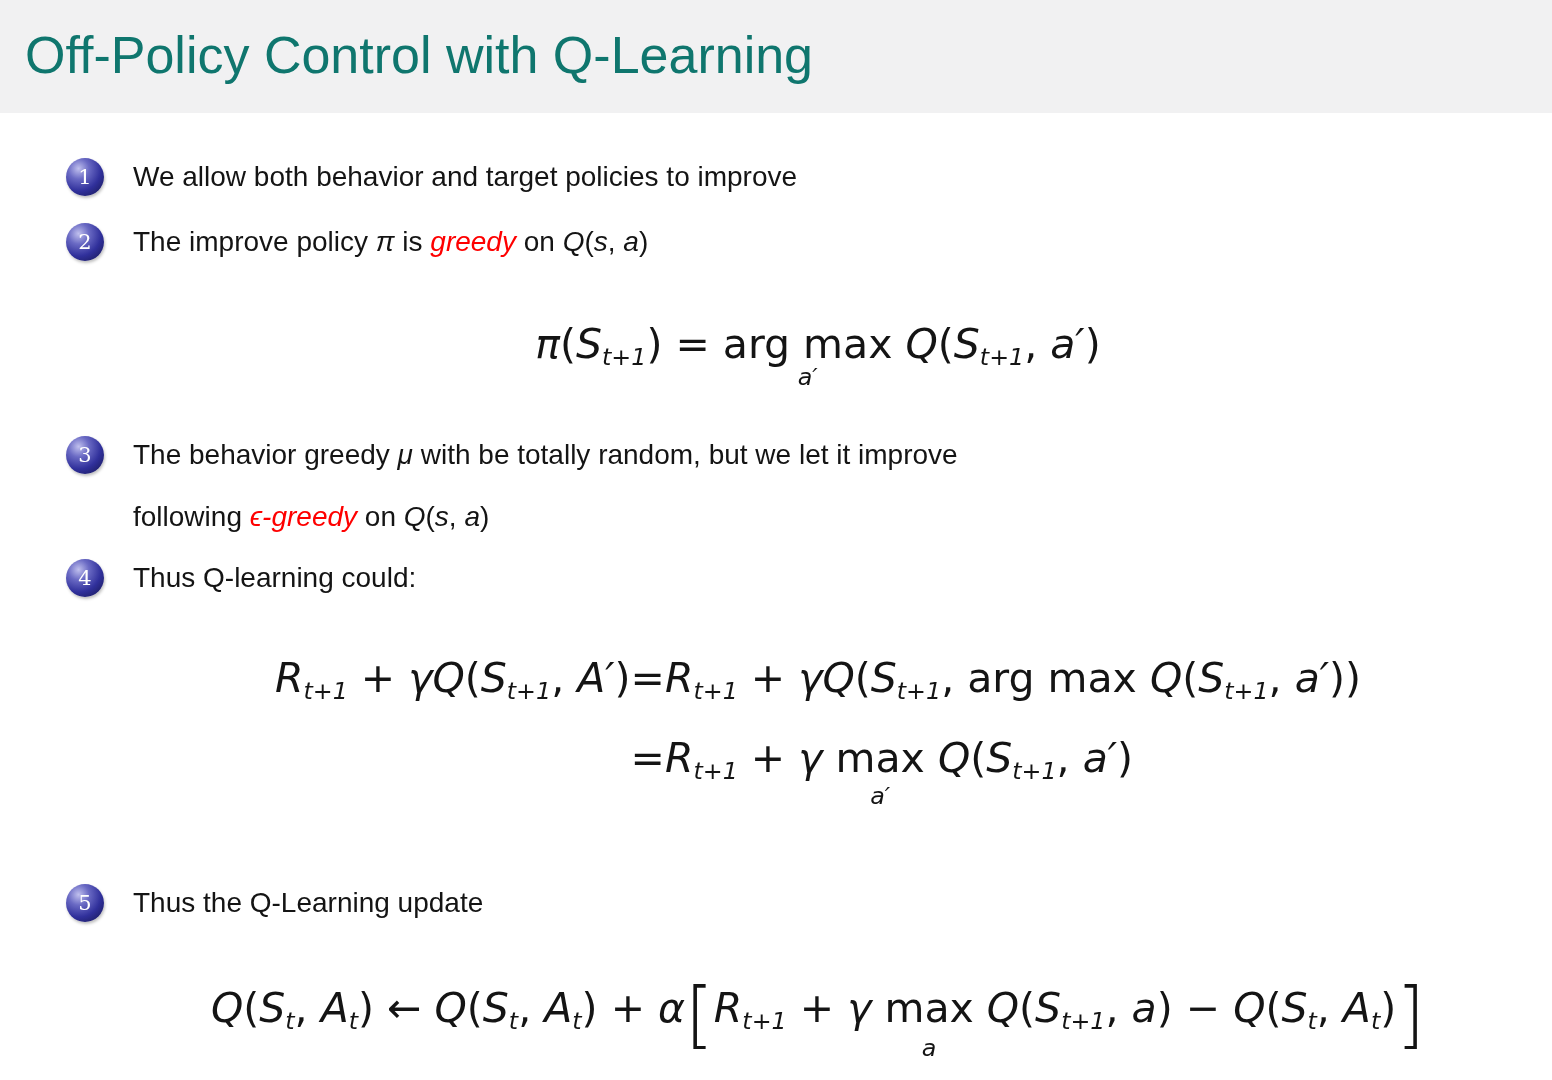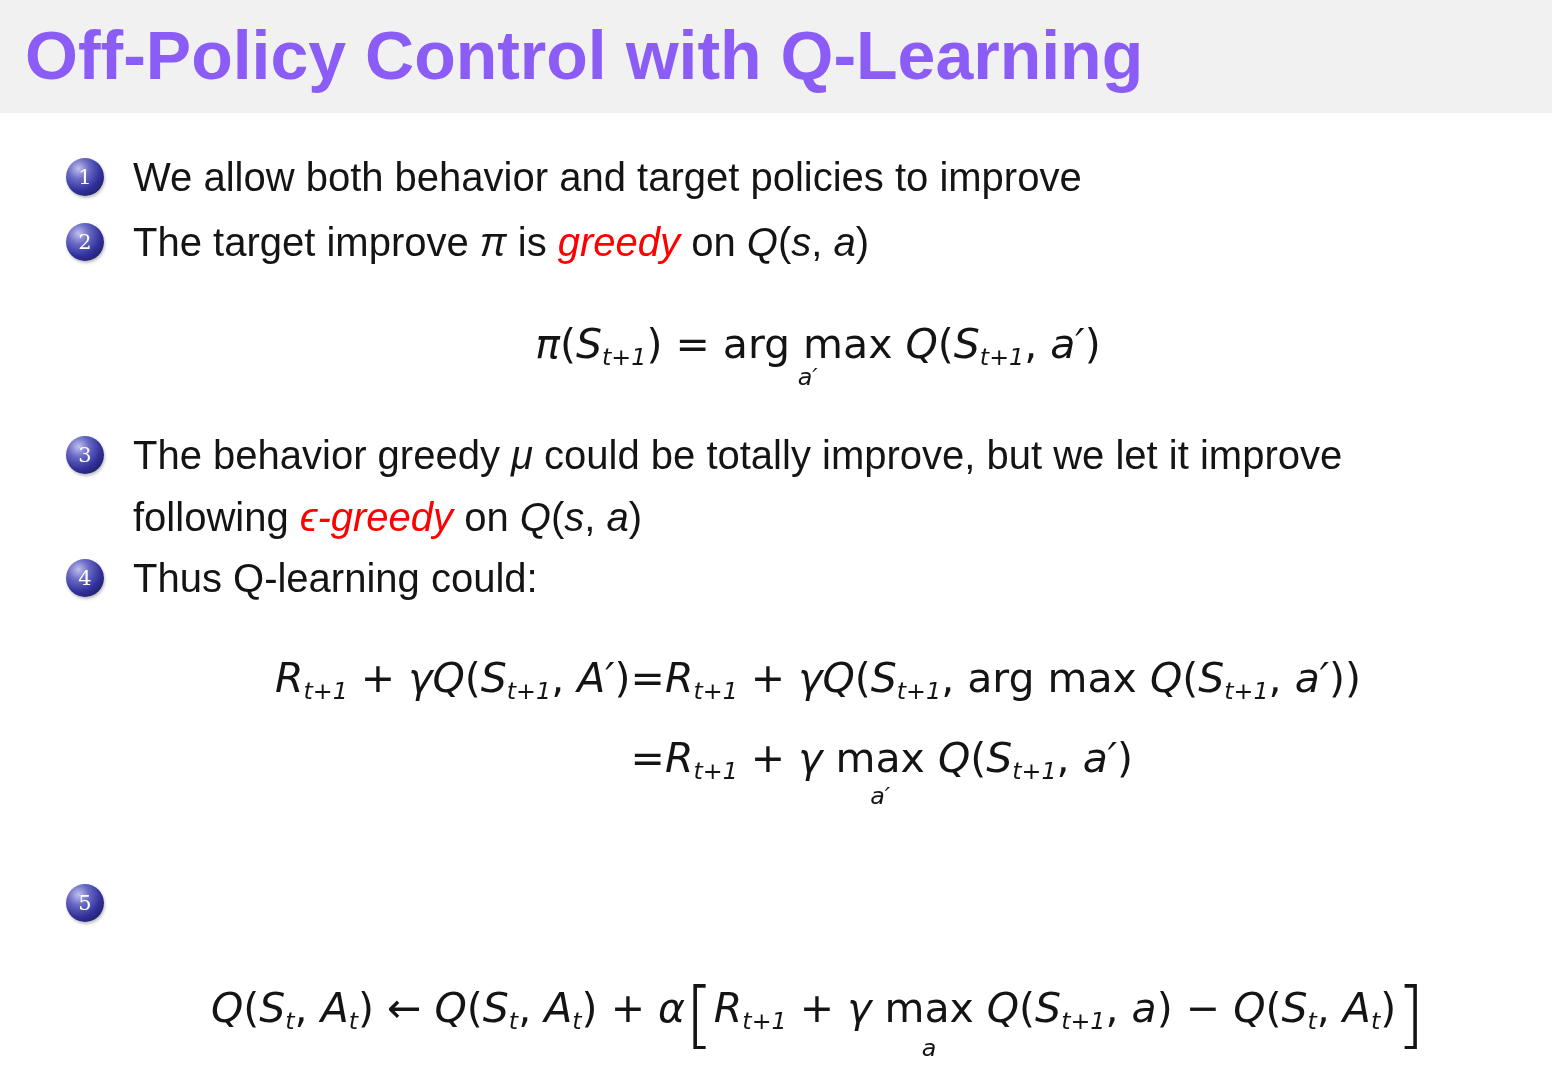--- a/index.html
+++ b/index.html
@@ -8,32 +8,32 @@
     background:var(--body-bg,#ffffff);
     font-family:"Liberation Sans","DejaVu Sans",sans-serif;
     color:var(--text,#141414);
   }
   .header{
     position:absolute;top:0;left:0;width:1552px;height:113px;
     background:var(--header-bg,#f1f1f2);
     display:flex;align-items:center;
   }
   .title{
-    font-size:68px;font-weight:bold;margin:0;padding:0 0 4px 25px;
-    letter-spacing:0;color:#8b5cf6;
+    font-size:52px;font-weight:normal;margin:0;padding:0 0 4px 25px;
+    letter-spacing:0;color:#0f766e;
   }
   .row{position:absolute;left:66px;display:flex;gap:29px;align-items:flex-start;}
   .ball{
     width:38px;height:38px;border-radius:50%;flex:0 0 38px;margin-top:12px;
     background:radial-gradient(circle at 33% 28%, #c0c0ee 0%, #6a6ac4 28%, var(--bullet-ball,#30309b) 60%, #14144a 100%);
     box-shadow:1px 2px 3px rgba(0,0,0,0.25);
     color:#ffffff;display:flex;align-items:center;justify-content:center;
     font-family:"DejaVu Serif",serif;font-size:21px;
   }
-  .btext{font-size:40px;line-height:62px;white-space:nowrap;}
+  .btext{font-size:28px;line-height:62px;white-space:nowrap;}
   .formula{
     position:absolute;left:100px;width:1436px;text-align:center;
     font-family:"DejaVu Sans","Liberation Sans",sans-serif;
     font-size:41px;white-space:nowrap;
   }
   .f1{top:318px;line-height:52px;}
   .f2{top:645px;line-height:67px;}
   .f3{top:970px;line-height:76px;}
   .algn{display:inline-grid;grid-template-columns:max-content max-content;}
   .cellR{text-align:right;}
@@ -57,43 +57,44 @@
     <h1 class="title">Off-Policy Control with Q-Learning</h1>
   </div>
 
   <div class="row" style="top:146px">
     <span class="ball">1</span>
     <div class="btext"><span>We allow both behavior and target policies to improve</span></div>
   </div>
 
   <div class="row" style="top:211px">
     <span class="ball">2</span>
-    <div class="btext"><span>The target improve </span><span class="it">π</span><span> is </span><span class="red">greedy</span><span> on </span><span class="it">Q</span><span>(</span><span class="it">s</span><span>, </span><span class="it">a</span><span>)</span></div>
+    <div class="btext"><span>The improve policy </span><span class="it">π</span><span> is </span><span class="red">greedy</span><span> on </span><span class="it">Q</span><span>(</span><span class="it">s</span><span>, </span><span class="it">a</span><span>)</span></div>
   </div>
 
   <div class="formula f1"><span class="it">π</span><span>(</span><span class="it">S</span><span class="sub it">t+1</span><span>) = </span><span class="stack"><span><span>arg max</span></span><span class="under"><span class="it">a′</span></span></span><span> </span><span class="it">Q</span><span>(</span><span class="it">S</span><span class="sub it">t+1</span><span>, </span><span class="it">a′</span><span>)</span></div>
 
   <div class="row" style="top:424px">
     <span class="ball">3</span>
-    <div class="btext"><span>The behavior greedy </span><span class="it">μ</span><span> could be totally improve, but we let it improve</span><br><span>following </span><span class="it red">ϵ</span><span class="red">-greedy</span><span> on </span><span class="it">Q</span><span>(</span><span class="it">s</span><span>, </span><span class="it">a</span><span>)</span></div>
+    <div class="btext"><span>The behavior greedy </span><span class="it">μ</span><span> with be totally random, but we let it improve</span><br><span>following </span><span class="it red">ϵ</span><span class="red">-greedy</span><span> on </span><span class="it">Q</span><span>(</span><span class="it">s</span><span>, </span><span class="it">a</span><span>)</span></div>
   </div>
 
   <div class="row" style="top:547px">
     <span class="ball">4</span>
     <div class="btext"><span>Thus Q-learning could:</span></div>
   </div>
 
   <div class="formula f2">
     <div class="algn">
       <div class="cellR"><span class="it">R</span><span class="sub it">t+1</span><span> + </span><span class="it">γ</span><span class="it">Q</span><span>(</span><span class="it">S</span><span class="sub it">t+1</span><span>, </span><span class="it">A′</span><span>)</span></div>
       <div class="cellL"><span>=</span><span class="it">R</span><span class="sub it">t+1</span><span> + </span><span class="it">γ</span><span class="it">Q</span><span>(</span><span class="it">S</span><span class="sub it">t+1</span><span>, arg max </span><span class="it">Q</span><span>(</span><span class="it">S</span><span class="sub it">t+1</span><span>, </span><span class="it">a′</span><span>))</span></div>
       <div class="cellR"></div>
       <div class="cellL"><span>=</span><span class="it">R</span><span class="sub it">t+1</span><span> + </span><span class="it">γ</span><span> </span><span class="stack"><span><span>max</span></span><span class="under"><span class="it">a′</span></span></span><span> </span><span class="it">Q</span><span>(</span><span class="it">S</span><span class="sub it">t+1</span><span>, </span><span class="it">a′</span><span>)</span></div>
     </div>
   </div>
 
   <div class="row" style="top:872px">
     <span class="ball">5</span>
+    <div class="btext"><span>Thus the Q-Learning update</span></div>
   </div>
 
   <div class="formula f3"><span class="it">Q</span><span>(</span><span class="it">S</span><span class="sub it">t</span><span>, </span><span class="it">A</span><span class="sub it">t</span><span>) ← </span><span class="it">Q</span><span>(</span><span class="it">S</span><span class="sub it">t</span><span>, </span><span class="it">A</span><span class="sub it">t</span><span>) + </span><span class="it">α</span><span class="big">[</span><span class="it">R</span><span class="sub it">t+1</span><span> + </span><span class="it">γ</span><span> </span><span class="stack"><span><span>max</span></span><span class="under"><span class="it">a</span></span></span><span> </span><span class="it">Q</span><span>(</span><span class="it">S</span><span class="sub it">t+1</span><span>, </span><span class="it">a</span><span>) − </span><span class="it">Q</span><span>(</span><span class="it">S</span><span class="sub it">t</span><span>, </span><span class="it">A</span><span class="sub it">t</span><span>)</span><span class="big">]</span></div>
 
 </div>
 
 </body></html>

